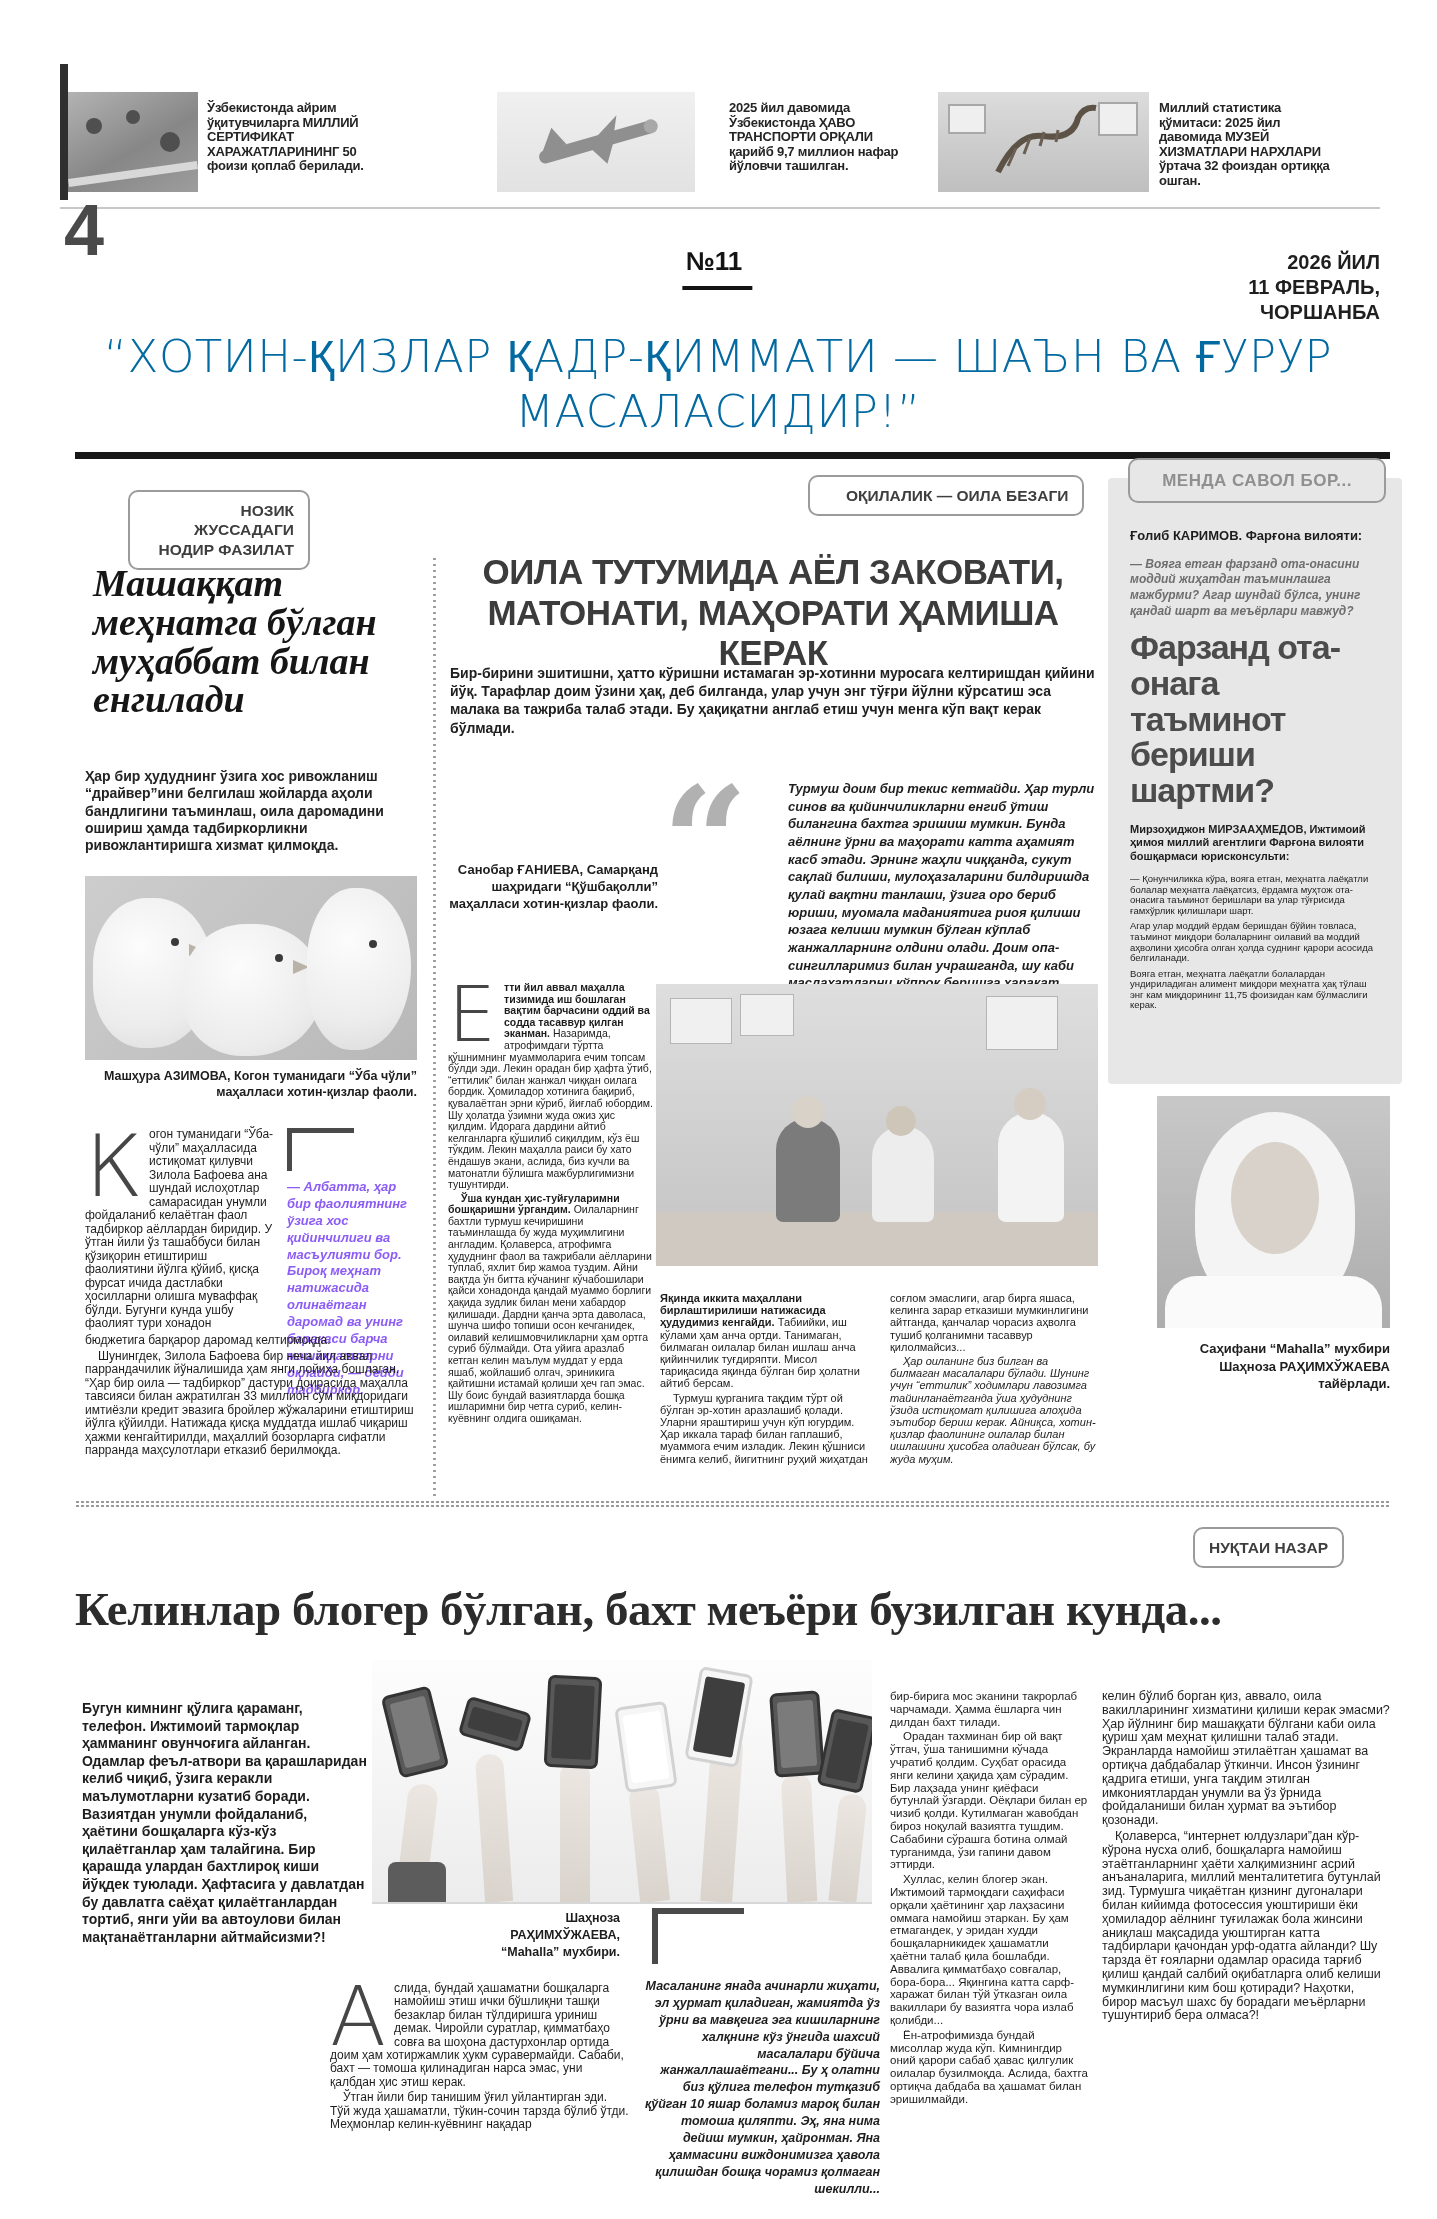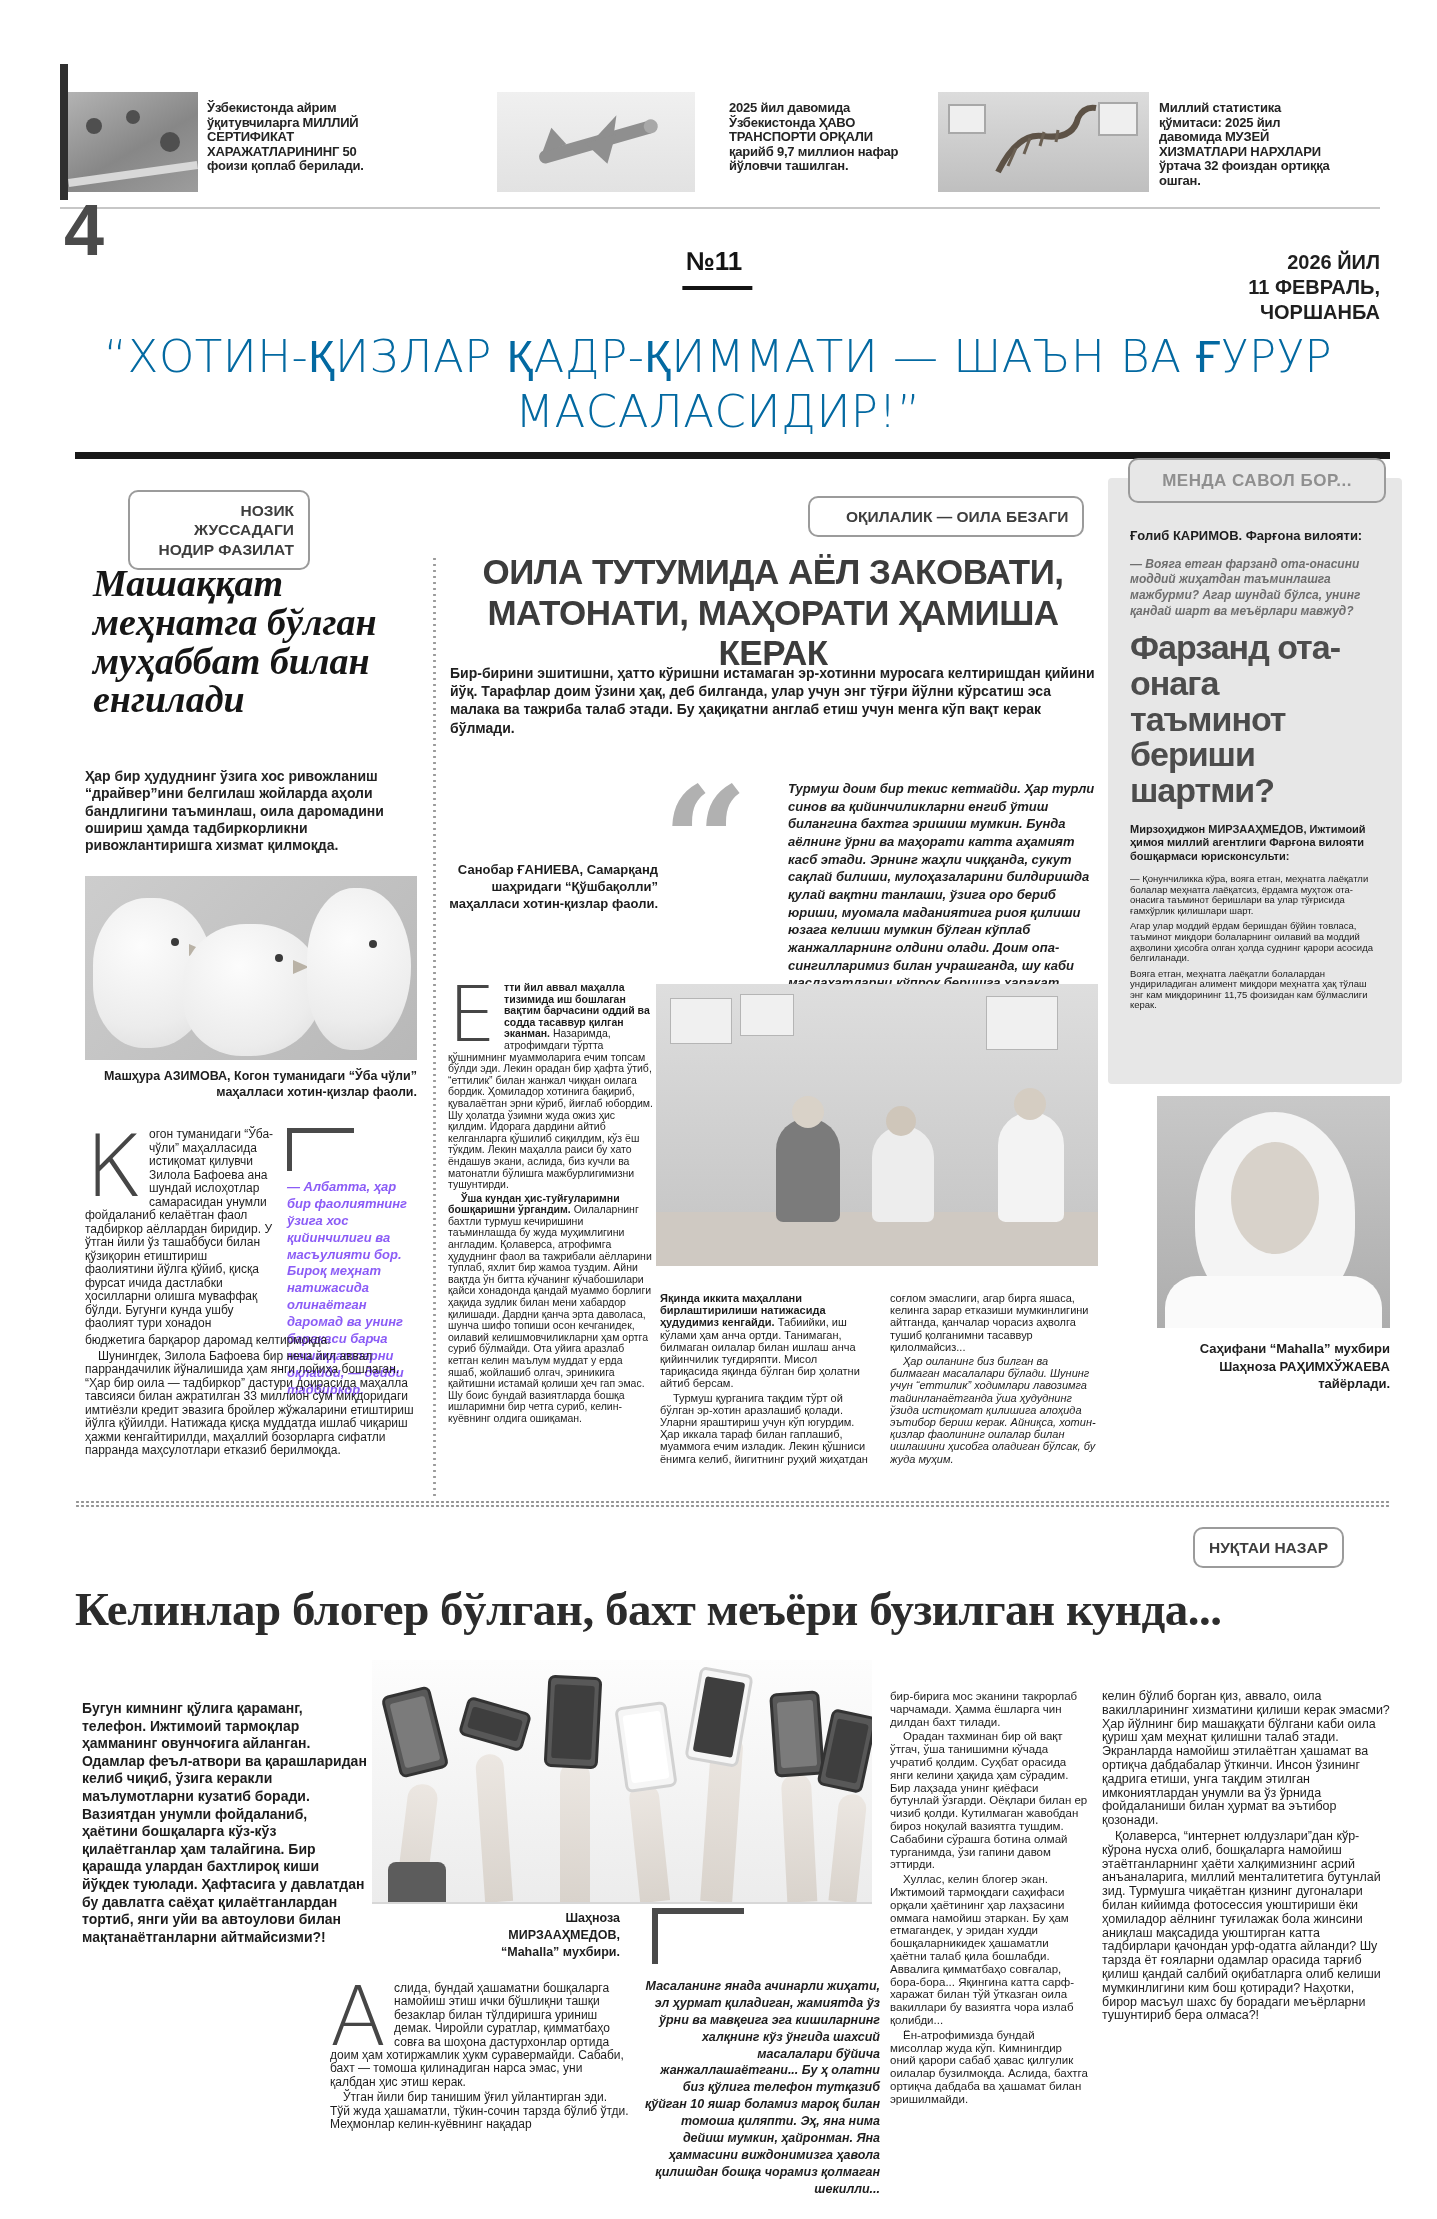--- a/index.html
+++ b/index.html
@@ -27,21 +27,21 @@
   .logo{font-weight:800;font-size:78px;line-height:0.82;letter-spacing:-5px;color:#8d8d8d;}
   .issue{font-weight:800;font-size:26px;line-height:1;color:#141414;border-bottom:4px solid #141414;padding:0 10px 12px 4px;}
   .date{right:57px;top:250px;text-align:right;font-weight:800;font-size:20px;line-height:1.25;color:#1f1f1f;}
   .quote{left:98px;top:330px;width:1240px;text-align:center;font-family:"DejaVu Sans",sans-serif;
          font-weight:200;font-size:45px;line-height:1.22;letter-spacing:0.5px;color:#0369a1;}
   .mainrule{left:75px;top:452px;width:1315px;height:7px;background:#181818;}
   
   .tag{position:absolute;border:2px solid #9b9b9b;border-radius:10px;font-weight:bold;font-size:15.5px;
        line-height:1.25;color:#3e3e3e;padding:9px 14px;background:#fff;}
   .tag-left{left:128px;top:490px;width:150px;text-align:right;}
-  .tag-center{left:808px;top:496px;white-space:nowrap;padding-left:36px;}
+  .tag-center{left:808px;top:475px;white-space:nowrap;padding-left:36px;}
   .tag-bottom{left:1193px;top:1527px;white-space:nowrap;}
   
   .lh{left:85px;top:556px;width:300px;font-family:"Liberation Serif",serif;font-weight:bold;
       font-size:38px;line-height:1.02;color:#161616;}
   .llead{left:85px;top:768px;width:300px;font-weight:bold;font-size:14px;line-height:1.24;color:#232323;}
   .chicks{left:85px;top:876px;width:332px;height:184px;background:linear-gradient(135deg,#cdcdcd,#b8b8b8);}
   .chick{position:absolute;background:radial-gradient(circle at 40% 32%,#fcfcfc,#ececec 65%,#dadada);border-radius:48% 52% 55% 45%;}
   .eye{position:absolute;width:8px;height:8px;background:#3a3a3a;border-radius:50%;}
   .beak{position:absolute;width:0;height:0;border-style:solid;}
   .lcap{left:85px;top:1068px;width:332px;text-align:right;font-weight:bold;font-size:12.5px;line-height:1.3;}
@@ -280,21 +280,21 @@
     <div class="arm" style="left:412px;width:30px;height:128px;transform:rotate(-3deg);"></div>
     <div class="phone pdark" style="left:400px;top:32px;width:44px;height:78px;transform:rotate(-4deg);">
         <span class="pscr sdim"></span>
       </div>
     <div class="arm" style="left:462px;width:28px;height:108px;transform:rotate(6deg);"></div>
     <div class="phone pdark" style="left:452px;top:52px;width:40px;height:72px;transform:rotate(12deg);">
         <span class="pscr sdark"></span>
       </div>
   </div>
 
-  <p class="abs bby">Шаҳноза МИРЗААҲМЕДОВ, “Mahalla” мухбири.</p>
+  <p class="abs bby">Шаҳноза РАҲИМХЎЖАЕВА, “Mahalla” мухбири.</p>
   <div class="abs bca">
     <p class="jp"><span class="dropcap dcA">А</span><span>слида, бундай ҳашаматни бошқаларга намойиш этиш ички бўшлиқни ташқи безаклар билан тўлдиришга уриниш демак. Чиройли суратлар, қимматбаҳо совға ва шоҳона дастурхонлар ортида доим ҳам хотиржамлик ҳукм суравермайди. Сабаби, бахт — томоша қилинадиган нарса эмас, уни қалбдан ҳис этиш керак.</span></p>
     <p class="ind">Ўтган йили бир танишим ўғил уйлантирган эди. Тўй жуда ҳашаматли, тўкин-сочин тарзда бўлиб ўтди. Меҳмонлар келин-куёвнинг нақадар</p>
   </div>
   <div class="abs brk2"></div>
   <p class="abs bpq">Масаланинг янада ачинарли жиҳати, эл ҳурмат қиладиган, жамиятда ўз ўрни ва мавқеига эга кишиларнинг халқнинг кўз ўнгида шахсий масалалари бўйича жанжаллашаётгани... Бу ҳ олатни биз қўлига телефон тутқазиб қўйган 10 яшар боламиз мароқ билан томоша қиляпти. Эҳ, яна нима дейиш мумкин, ҳайронман. Яна ҳаммасини виждонимизга ҳавола қилишдан бошқа чорамиз қолмаган шекилли...</p>
 
   <div class="abs bc4">
     <p class="jp">бир-бирига мос эканини такрорлаб чарчамади. Ҳамма ёшларга чин дилдан бахт тилади.</p>
     <p class="ind jp">Орадан тахминан бир ой вақт ўтгач, ўша танишимни кўчада учратиб қолдим. Суҳбат орасида янги келини ҳақида ҳам сўрадим. Бир лаҳзада унинг қиёфаси бутунлай ўзгарди. Оёқлари билан ер чизиб қолди. Кутилмаган жавобдан бироз ноқулай вазиятга тушдим. Сабабини сўрашга ботина олмай турганимда, ўзи гапини давом эттирди.</p>

